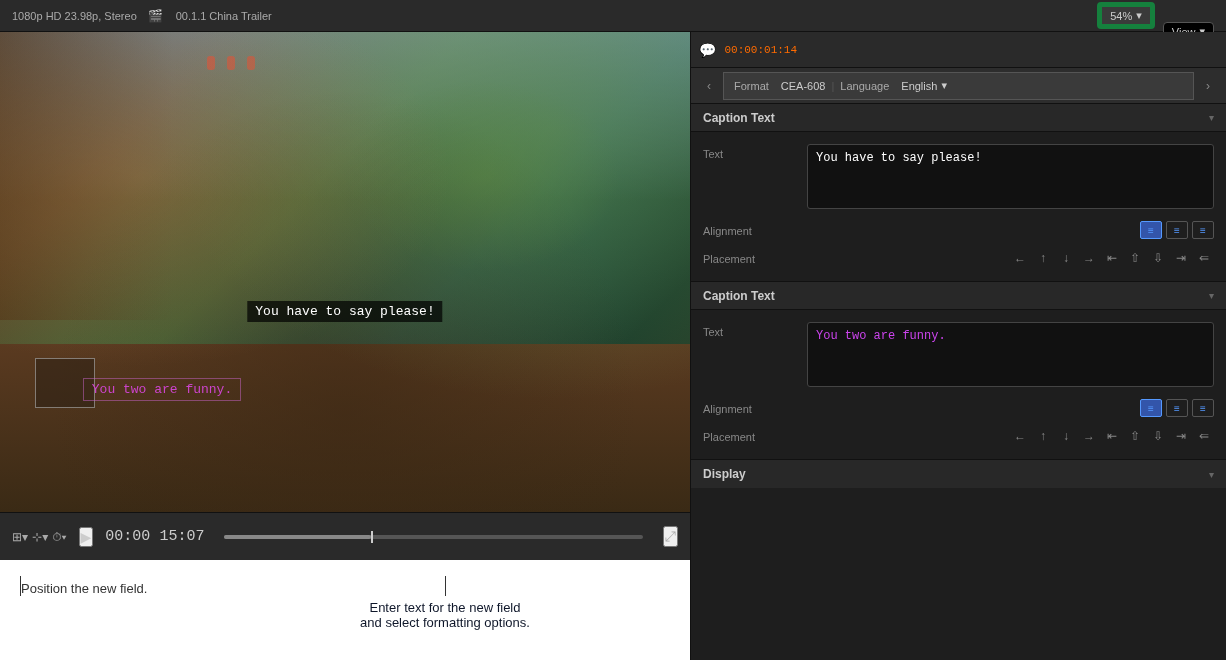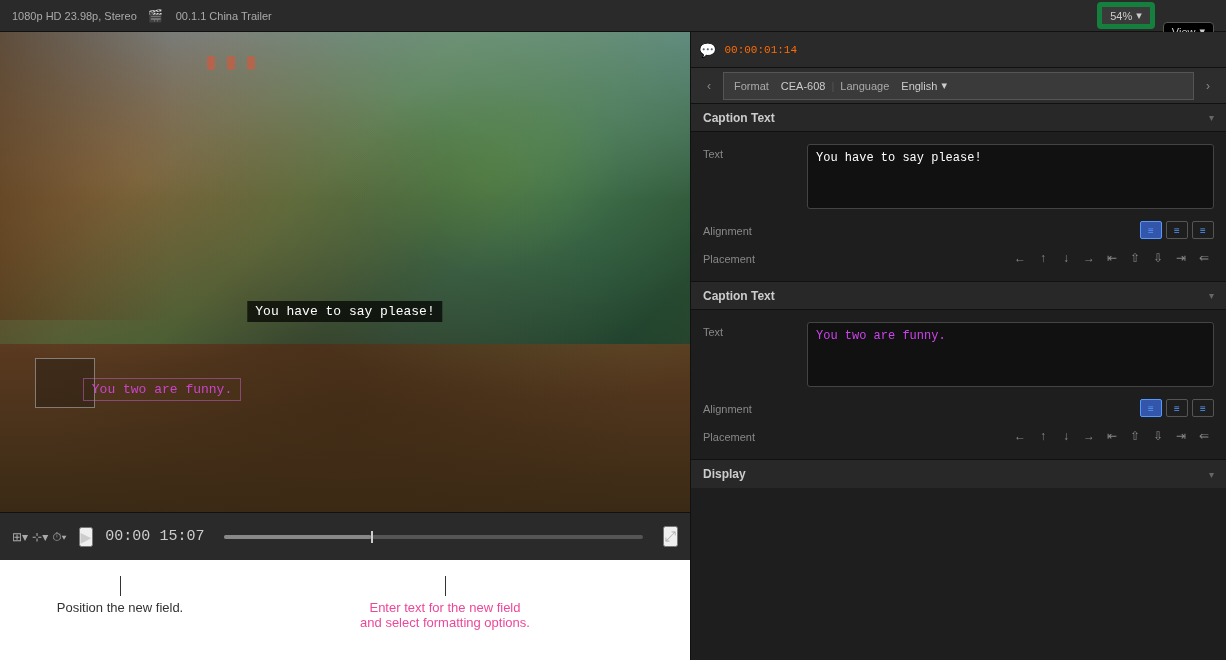--- a/index.html
+++ b/index.html
@@ -210,21 +210,21 @@
       background: #fff;
       display: flex;
       align-items: flex-start;
       padding: 16px 20px;
       gap: 0;
       flex-shrink: 0;
     }
     .annotation-left {
       flex: 0 0 200px;
       display: flex;
-      flex-direction: column;
+      flex-direction: row;
       align-items: center;
     }
     .annotation-line {
       width: 1px;
       height: 20px;
       background: #333;
       margin-bottom: 4px;
     }
     .annotation-text {
       font-size: 13px;
@@ -238,21 +238,21 @@
       align-items: center;
     }
     .annotation-line-right {
       width: 1px;
       height: 20px;
       background: #333;
       margin-bottom: 4px;
     }
     .annotation-text-right {
       font-size: 13px;
-      color: #ec4899;
+      color: #0f172a;
       text-align: center;
     }
 
     
     .captions-panel {
       flex: 1;
       background: #1e1e1e;
       display: flex;
       flex-direction: column;
       border-left: 1px solid #111;

